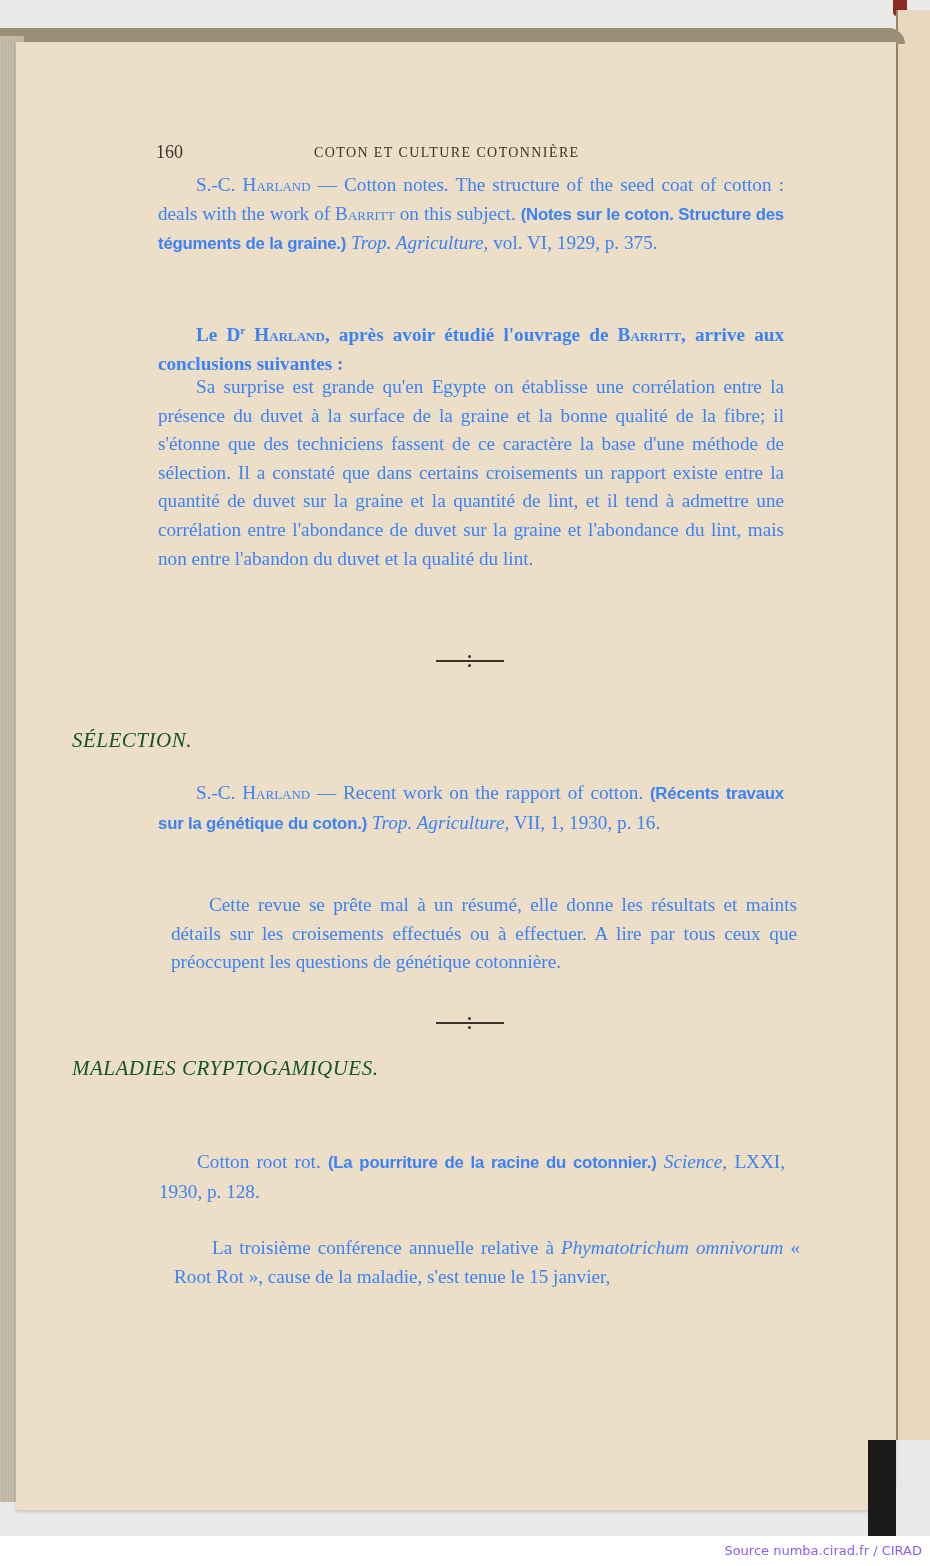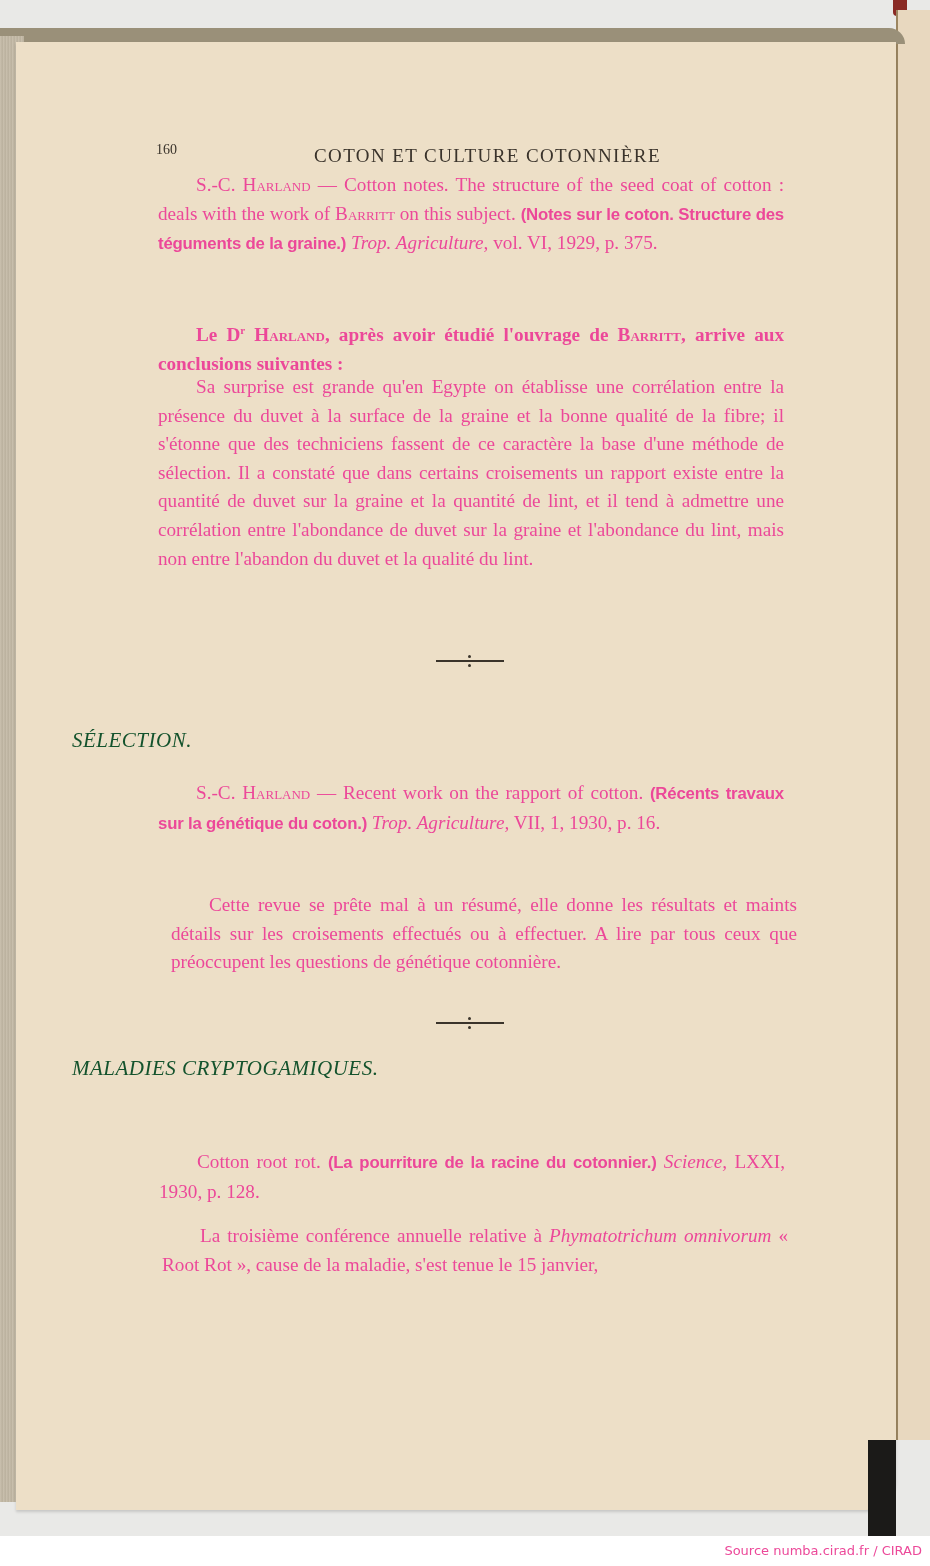--- a/index.html
+++ b/index.html
@@ -37,50 +37,50 @@
   }
   .ribbon {
     position: absolute; left: 893px; top: 0px; width: 14px; height: 16px;
     background: #8a2a25; border-radius: 0 0 4px 4px;
   }
 
   .running-head {
     position: absolute; top: 142px; left: 156px; width: 630px; height: 22px;
     color: #3a332b;
   }
-  .page-number { position: absolute; left: 0; top: 0; font-size: 14px; }
+  .page-number { position: absolute; left: 0; top: 0; font-size: 18px; }
   .header-title {
     position: absolute; left: 158px; top: 3px;
-    font-size: 19px; letter-spacing: 1.4px;
+    font-size: 14px; letter-spacing: 1.4px;
   }
 
   .text {
     position: absolute; left: 158px; width: 626px;
-    color: #ec4899; font-size: 19.2px; line-height: 28.6px;
+    color: #3b82f6; font-size: 19.2px; line-height: 28.6px;
     text-align: justify;
   }
   .indent { text-indent: 38px; }
   .text b { font-family: "Liberation Sans", "DejaVu Sans", sans-serif; font-weight: bold; font-size: 16.8px; letter-spacing: -0.2px; }
   .sc { font-variant: small-caps; }
   .ital { font-style: italic; }
 
   .section-heading {
     position: absolute; left: 72px;
     font-style: italic; font-size: 21px; color: #14532d; letter-spacing: 0.5px;
   }
   .divider {
     position: absolute; left: 436px; width: 68px; height: 10px;
   }
   .divider .line { position: absolute; left: 0; top: 5px; width: 68px; height: 1.5px; background: #3b342b; }
   .divider .dot-top { position: absolute; left: 32px; top: 0px; width: 3px; height: 3px; background: #3b342b; border-radius: 50%; }
   .divider .dot-bot { position: absolute; left: 32px; top: 9px; width: 3px; height: 3px; background: #3b342b; border-radius: 50%; }
 
   .source-credit {
     position: absolute; right: 8px; top: 1543px;
-    font-family: "DejaVu Sans", sans-serif; font-size: 13px; color: #ec4899;
+    font-family: "DejaVu Sans", sans-serif; font-size: 13px; color: #8b5cf6;
   }
 </style>
 </head>
 <body>
 
 <div class="scan-bg"></div>
 <div class="ribbon"></div>
 <div class="next-page"></div>
 <div class="book-top-edge"></div>
 <div class="page-stack-left"></div>
@@ -120,17 +120,17 @@
   <div class="dot-top"></div>
   <div class="dot-bot"></div>
 </div>
 
 <div class="section-heading" style="top:1056px;">MALADIES CRYPTOGAMIQUES.</div>
 
 <p class="text indent" style="top:1147px; margin:1px;">
   <span>Cotton root rot. </span><b>(La pourriture de la racine du cotonnier.)</b><span class="ital"> Science,</span><span> LXXI, 1930, p. 128.</span>
 </p>
 
-<p class="text indent" style="top:1218px; margin:4px;">
+<p class="text indent" style="top:1218px; margin:16px;">
   <span>La troisième conférence annuelle relative à </span><span class="ital">Phymatotrichum omnivorum</span><span> « Root Rot », cause de la maladie, s'est tenue le 15 janvier,</span>
 </p>
 
 <div class="source-credit">Source numba.cirad.fr / CIRAD</div>
 
 </body></html>

